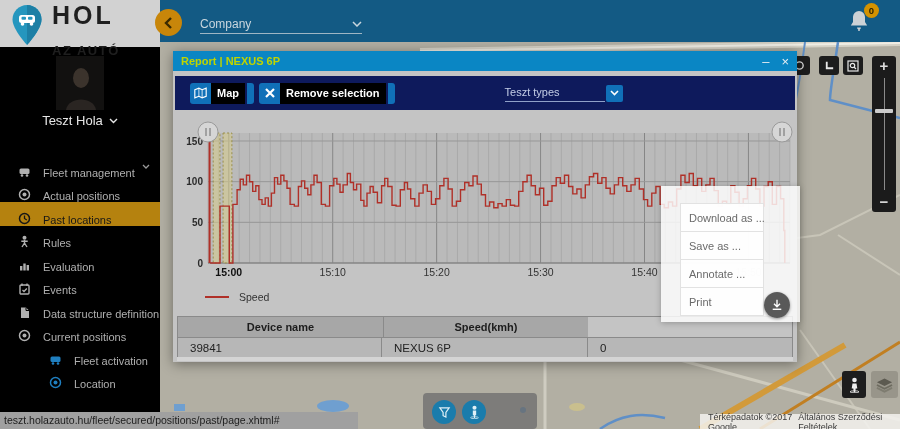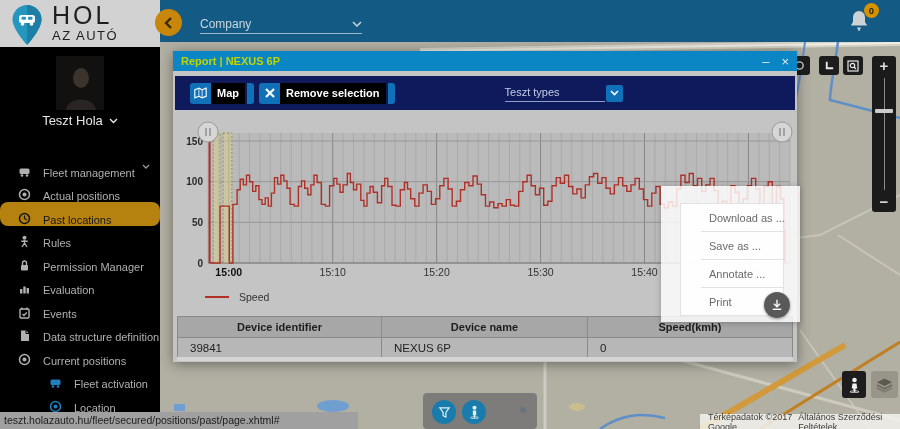--- a/index.html
+++ b/index.html
@@ -23,42 +23,42 @@
                justify-content:space-between;font-size:9px;color:#3a3a3a;padding:0 4px 0 8px;box-sizing:border-box;}
   .bottom-panel{position:absolute;z-index:2;left:423px;top:393px;width:114px;height:36px;
                 background:rgba(110,110,110,.78);border-radius:4px;}
   .blue-circle{position:absolute;z-index:3;width:24px;height:24px;border-radius:50%;
                background:#1a7cac;display:flex;align-items:center;justify-content:center;}
 
   
   .topbar{position:absolute;z-index:6;left:0;top:0;width:900px;height:42px;background:#135a84;}
   .logo-area{position:absolute;z-index:7;left:0;top:0;width:160px;height:47px;background:#d2d2d2;}
   .brand-text{position:absolute;left:52px;top:3px;color:#1f1f1f;line-height:1;}
-  .brand-text .l1{font-size:25px;font-weight:normal;letter-spacing:3px;}
-  .brand-text .l2{font-size:13px;font-weight:normal;letter-spacing:1.5px;margin-top:1px;}
+  .brand-text .l1{font-size:25px;font-weight:bold;letter-spacing:3px;}
+  .brand-text .l2{font-size:13px;font-weight:bold;letter-spacing:1.5px;margin-top:16px;}
   .collapse-btn{position:absolute;z-index:8;left:155px;top:9px;width:27px;height:27px;border-radius:50%;
                 background:#c8860a;display:flex;align-items:center;justify-content:center;}
   .company-select{position:absolute;z-index:7;left:200px;top:15px;width:162px;height:18px;
                   border-bottom:1px solid #9fb6c4;color:#c9d6de;font-size:12px;
                   display:flex;align-items:center;justify-content:space-between;}
   .bell-wrap{position:absolute;z-index:7;left:848px;top:9px;width:24px;height:26px;}
   .badge{position:absolute;z-index:8;left:864px;top:3px;width:15px;height:15px;border-radius:50%;
          background:#d49200;color:#2e2200;font-size:9.5px;font-weight:bold;
          display:flex;align-items:center;justify-content:center;}
 
   
   .sidebar{position:absolute;z-index:6;left:0;top:47px;width:160px;height:365px;background:#000;}
   .avatar{position:absolute;left:56px;top:9px;width:48px;height:54px;background:#101010;overflow:hidden;}
   .username{position:absolute;left:0;top:66px;width:160px;text-align:center;color:#e6e6e6;
             font-size:13px;display:flex;align-items:center;justify-content:center;gap:6px;}
   .nav{position:absolute;left:0;top:108px;width:160px;}
   .nav-item{position:relative;height:23.5px;display:flex;align-items:flex-end;padding-left:17px;
             color:#b0b0b0;box-sizing:border-box;cursor:pointer;}
   .nav-item .lbl{font-size:11px;margin-left:11px;white-space:nowrap;}
-  .nav-item.active{background:#b5820f;color:#161616;border-radius:8px;}
+  .nav-item.active{background:#b5820f;color:#161616;}
   .nav-item.accent{color:#1f7fc0;padding-left:48px;}
   .nav-item.accent .lbl{color:#b0b0b0;}
   .nav-item .chev{position:absolute;right:10px;top:9px;}
 
   
   .modal{position:absolute;z-index:3;left:173px;top:51px;width:624px;height:311px;background:#c4c4c4;
          box-shadow:0 2px 12px rgba(0,0,0,.4);}
   .modal-title{position:absolute;left:0;top:0;width:624px;height:20px;background:#0a86c4;
                display:flex;align-items:center;box-sizing:border-box;padding:0 8px;}
   .modal-title .t{color:#bfd400;font-size:11px;font-weight:bold;flex:1;}
@@ -83,21 +83,21 @@
   .c1{width:204px;} .c2{width:206px;} .c3{width:204px;}
   .tstrip{position:absolute;left:4px;top:306px;width:616px;height:4px;background:#d4d4d4;}
 
   
   #chart-svg{position:absolute;z-index:4;left:0;top:0;pointer-events:none;}
   #chart-svg text{font-family:"Liberation Sans",sans-serif;}
 
   
   .export-panel{position:absolute;z-index:5;left:661px;top:186px;width:139px;height:136px;
                 background:rgba(255,255,255,.82);box-shadow:0 1px 6px rgba(0,0,0,.25);}
-  .export-list{position:absolute;left:19px;top:17px;width:82px;border:1px solid #e2e2e2;background:rgba(255,255,255,.9);padding-left:20px;}
+  .export-list{position:absolute;left:19px;top:17px;width:82px;border:1px solid #e2e2e2;background:rgba(255,255,255,.9);}
   .export-item{height:27px;display:flex;align-items:center;padding-left:8px;font-size:11px;color:#6a6a6a;
                border-bottom:1px solid #e2e2e2;cursor:pointer;white-space:nowrap;}
   .export-item:last-child{border-bottom:none;}
   .fab{position:absolute;left:103px;top:106px;width:26px;height:26px;border-radius:50%;background:rgba(80,80,80,.95);
        display:flex;align-items:center;justify-content:center;cursor:pointer;box-shadow:0 1px 3px rgba(0,0,0,.4);}
 
   
   .urlbar{position:absolute;z-index:7;left:0;top:412px;width:358px;height:17px;background:#a0a0a0;
           color:#1c1c1c;font-size:10.5px;line-height:17px;padding-left:4px;box-sizing:border-box;white-space:nowrap;overflow:hidden;}
 </style>
@@ -216,21 +216,20 @@
         <span class="port-chev">
           <svg width="9" height="6" viewBox="0 0 9 6">
               <path d="M1 1 L4.5 4.5 8 1" fill="none" stroke="#fff" stroke-width="1.6"></path>
             </svg>
         </span>
       </div>
     </div>
 
     <div class="dtable">
       <div class="trow thead">
-        <div class="tcell c1">Device identifier</div>
         <div class="tcell c2">Device name</div>
         <div class="tcell c3">Speed(kmh)</div>
       </div>
       <div class="trow tbody">
         <div class="tcell c1">39841</div>
         <div class="tcell c2">NEXUS 6P</div>
         <div class="tcell c3">0</div>
       </div>
     </div>
     <div class="tstrip"></div>
@@ -426,27 +425,20 @@
       </div>
 
       <div class="nav-item">
         <svg width="15" height="15" viewBox="0 0 15 15">
             <circle cx="7.5" cy="3.8" r="2" fill="currentColor"></circle>
             <path d="M7.5 6 V9 M4.3 7.3 H10.7 M7.5 9 L5 13 M7.5 9 L10 13" fill="none" stroke="currentColor" stroke-width="1.4"></path>
           </svg>
         <span class="lbl">Rules</span>
       </div>
 
-      <div class="nav-item">
-        <svg width="15" height="15" viewBox="0 0 15 15">
-            <rect x="4" y="7" width="7" height="5.5" rx="1" fill="currentColor"></rect>
-            <path d="M5.5 7 V5 a2 2 0 0 1 4 0 V7" fill="none" stroke="currentColor" stroke-width="1.4"></path>
-          </svg>
-        <span class="lbl">Permission Manager</span>
-      </div>
 
       <div class="nav-item">
         <svg width="15" height="15" viewBox="0 0 15 15" fill="currentColor">
             <rect x="3" y="8" width="2.4" height="4.5"></rect>
             <rect x="6.3" y="5.5" width="2.4" height="7"></rect>
             <rect x="9.6" y="7" width="2.4" height="5.5"></rect>
           </svg>
         <span class="lbl">Evaluation</span>
       </div>
 

